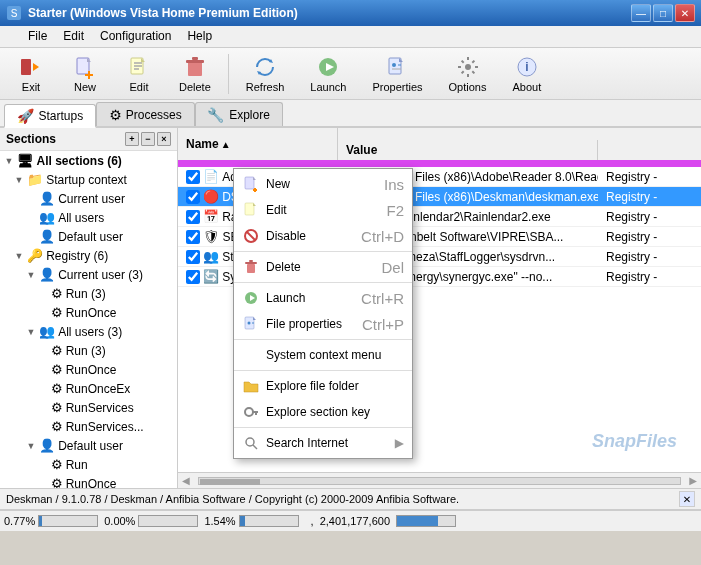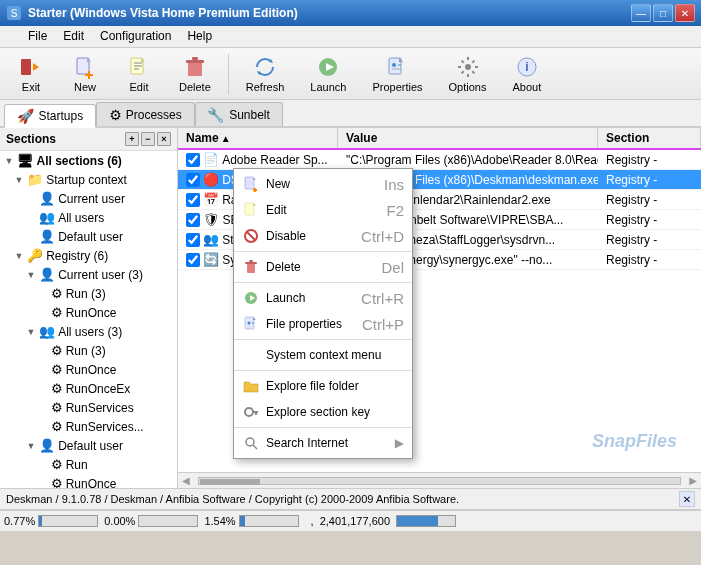--- a/index.html
+++ b/index.html
@@ -150,32 +150,32 @@
     .table-area {
       flex: 1;
       overflow: hidden;
       display: flex;
       flex-direction: column;
       position: relative;
     }
     .table-header {
       display: flex;
       background: #f0f0f0;
-      border-bottom: 2px solid #d946ef;
+      border-bottom: 7px solid #d946ef;
       font-weight: bold;
       font-size: 12px;
     }
     .th {
       padding: 3px 8px;
       border-right: 1px solid #ccc;
       cursor: pointer;
       display: flex; align-items: center; gap: 2px;
     }
     .th-name { width: 160px; }
-    .th-value { width: 260px; }
+    .th-value { width: 260px; margin-top: 12px; }
     .th-section { flex: 1; }
     .table-body { overflow-y: auto; flex: 1; }
     .table-row {
       display: flex;
       border-bottom: 1px solid #f0f0f0;
       font-size: 12px;
     }
     .table-row.selected { background: #3399ff; color: white; }
     .td {
       padding: 2px 8px;
@@ -390,21 +390,21 @@
   <div class="tab active">
     <span class="tab-icon">🚀</span>
     <span>Startups</span>
   </div>
   <div class="tab">
     <span class="tab-icon">⚙</span>
     <span>Processes</span>
   </div>
   <div class="tab">
     <span class="tab-icon">🔧</span>
-    <span>Sunbelt</span>
+    <span>Explore</span>
   </div>
 </div>
 
 <div class="main-content">
 
   <div class="sidebar">
     <div class="sidebar-header">
       <span>Sections</span>
       <div class="sidebar-header-controls">
         <div class="sidebar-ctrl-btn">+</div>
@@ -510,23 +510,20 @@
 
   <div class="table-area">
 
     <div class="table-header">
       <div class="th th-name">
         <span>Name</span>
         <span style="font-size:10px;">▲</span>
       </div>
       <div class="th th-value">
         <span>Value</span>
-      </div>
-      <div class="th th-section">
-        <span>Section</span>
       </div>
     </div>
 
     <div class="table-body">
 
       <div class="table-row">
         <div class="td td-name">
           <input type="checkbox" checked="" class="row-checkbox" style="">
           <span style="font-size:13px;">📄</span>
           <span>Adobe Reader Sp...</span>

